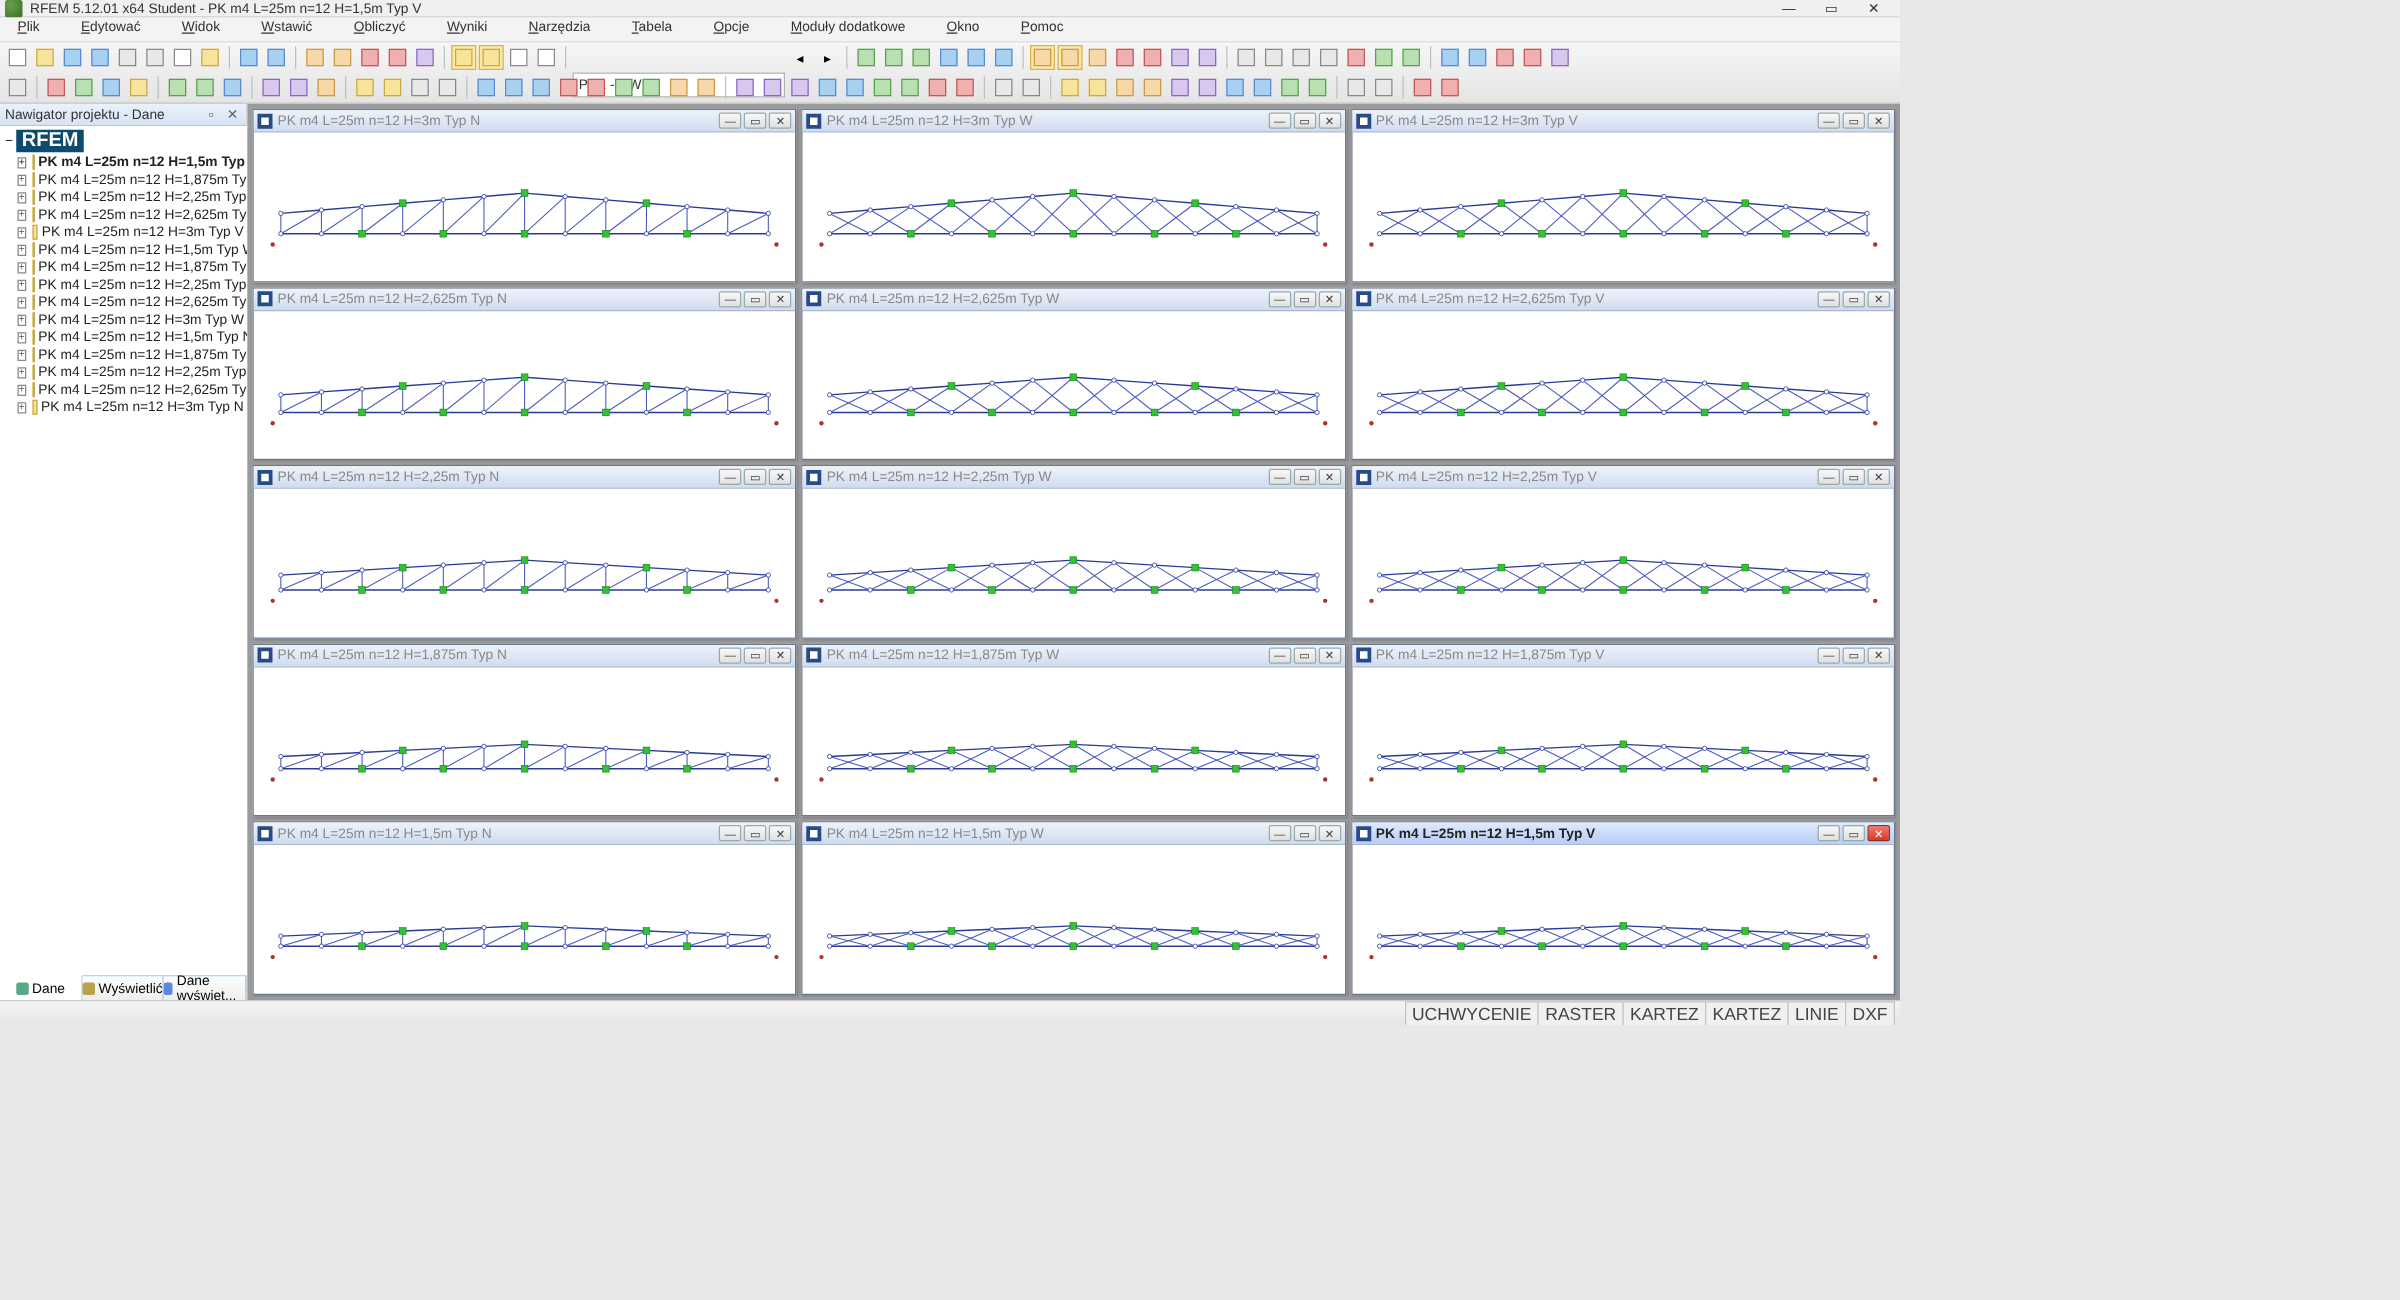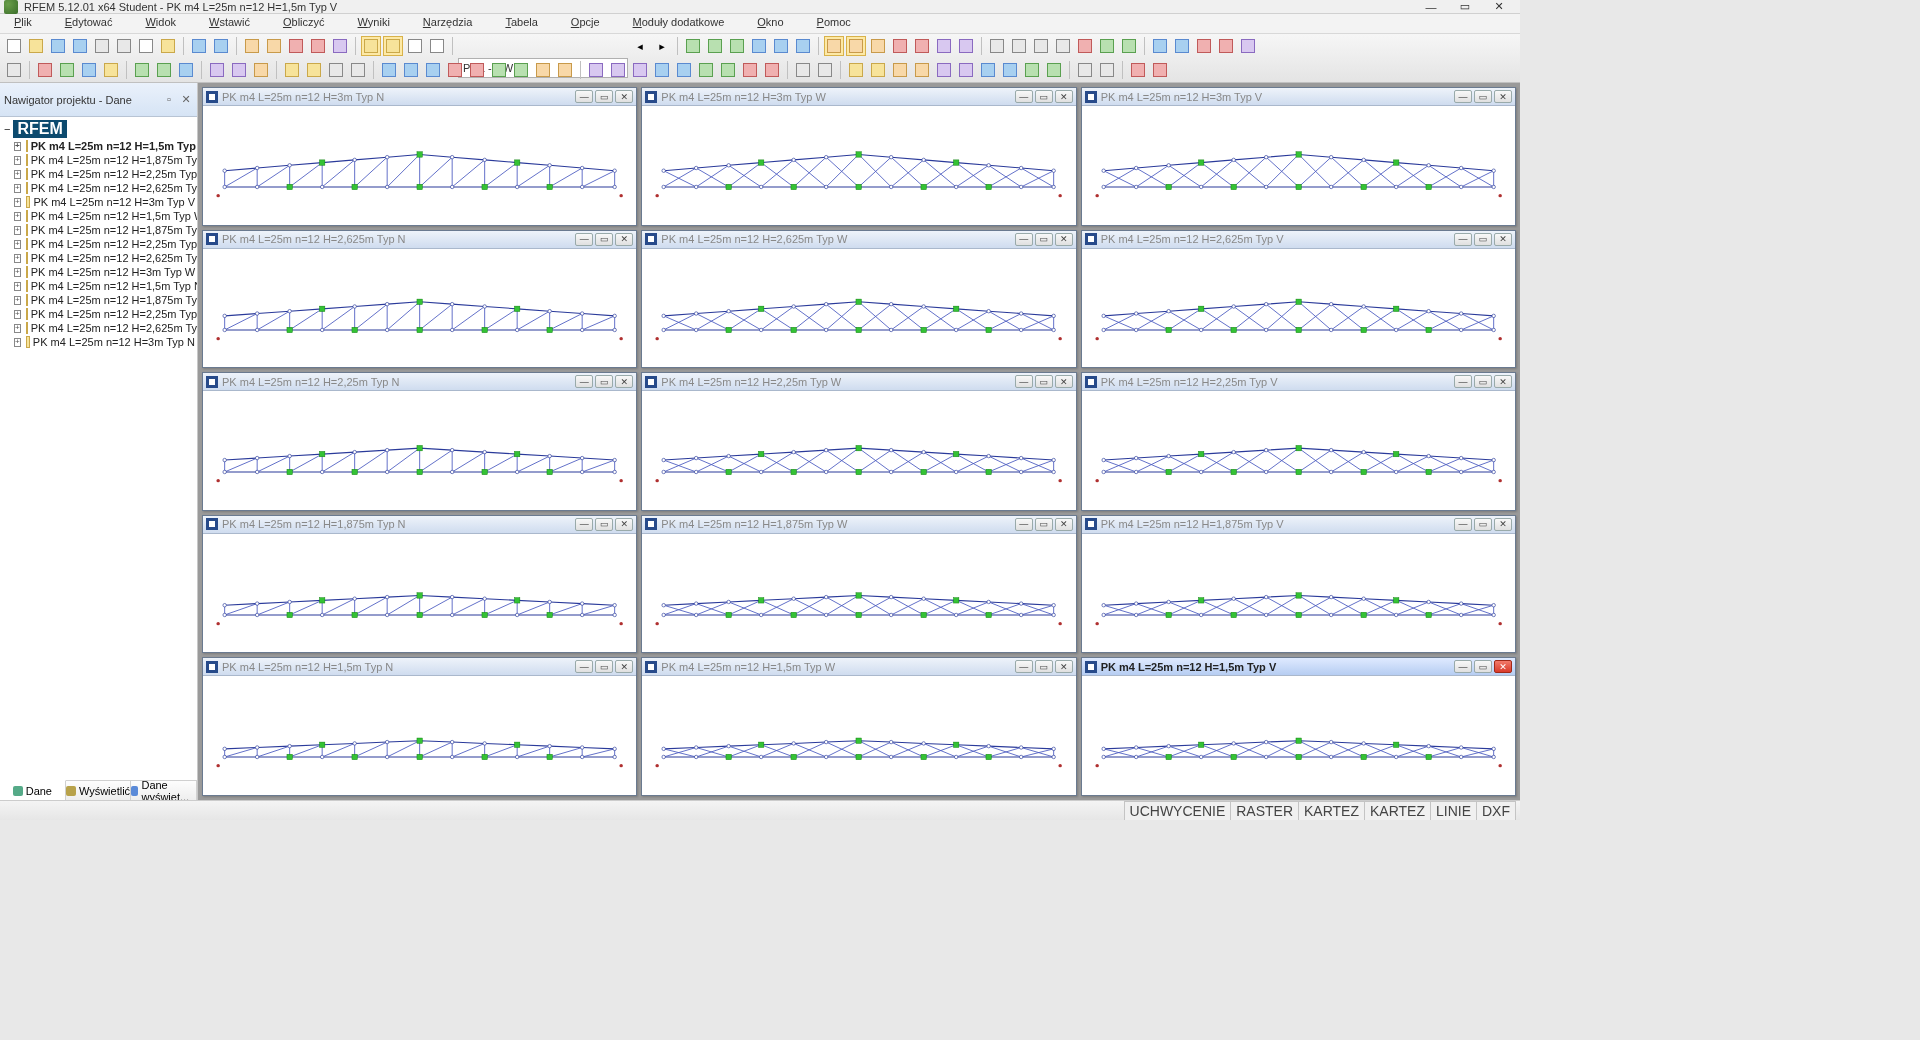--- a/index.html
+++ b/index.html
@@ -80,21 +80,21 @@
     flex:1; display:flex; overflow:hidden;
   }
   
   .navigator {
     width: 198px;
     background:#f5f5f5;
     border-right:1px solid #c8c8c8;
     display:flex; flex-direction:column;
   }
   .nav-header {
-    height: 34px;
+    height: 18px;
     background: linear-gradient(#eaf1fb,#d6e4f5);
     border-bottom:1px solid #b8c4d4;
     display:flex; align-items:center;
     padding:0 4px;
     font-size:11px;
     color:#333;
     justify-content:space-between;
   }
   .nav-header .hdr-btns span { display:inline-block; width:14px; text-align:center; color:#666; cursor:default;}
   .nav-tree {

